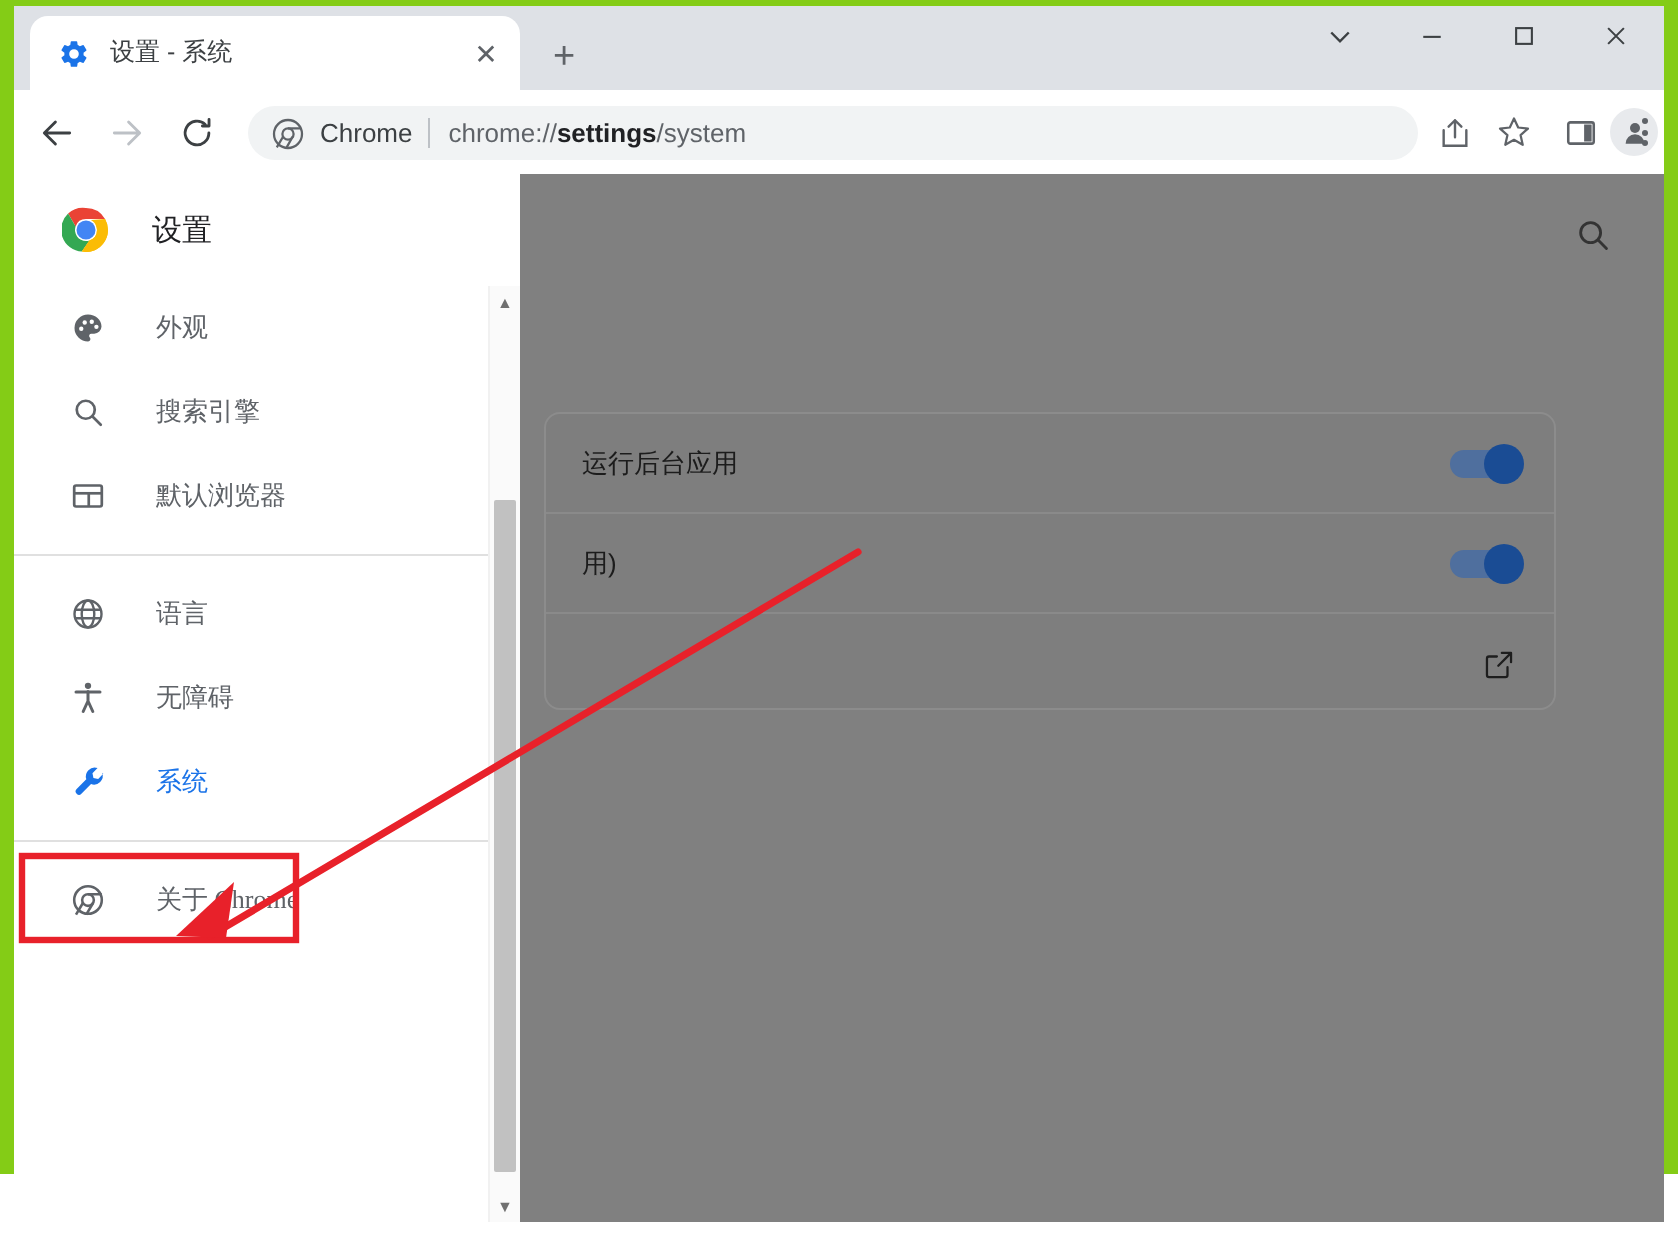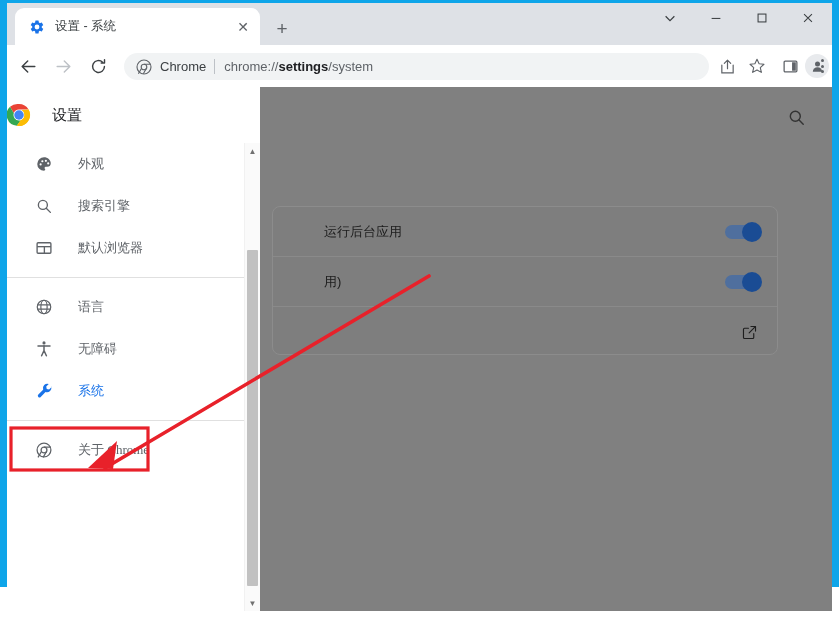--- a/index.html
+++ b/index.html
@@ -13,21 +13,21 @@
     overflow: hidden;
     font-family: "Liberation Sans", "DejaVu Sans", sans-serif;
     -webkit-font-smoothing: antialiased;
   }
 
   
   #desktop {
     position: absolute;
     left: 0; top: 0;
     width: 839px; height: 587px;
-    background: #0ea5e9;
+    background: #84cc16;
   }
   #window {
     position: absolute;
     left: 7px; top: 3px;
     width: 825px; height: 608px;
     background: #dee1e6;
     overflow: hidden;
   }
 
   
@@ -219,21 +219,20 @@
     box-sizing: border-box;
     border-bottom: 1px solid #8a8a8a;
   }
   .card-row:last-child { border-bottom: none; }
   .row-label {
     flex: 1 1 auto;
     font-size: 13px;
     color: #1c1c1c;
     white-space: nowrap;
     overflow: hidden;
-    margin-left: 33px;
   }
   .toggle {
     flex: 0 0 auto;
     position: relative;
     width: 34px; height: 14px;
     border-radius: 7px;
     background: #4f6f9e;
   }
   .toggle .knob {
     position: absolute;
@@ -258,20 +257,21 @@
     width: 253px; height: 524px;
     background: #ffffff;
     overflow: hidden;
   }
   #settings-header {
     position: absolute;
     left: 0; top: 0;
     width: 253px; height: 56px;
     display: flex;
     align-items: center;
+    padding-left: 24px;
     box-sizing: border-box;
     text-align: center;
   }
   #settings-header .hdr-logo { width: 24px; height: 24px; flex: 0 0 24px; }
   #settings-header .hdr-text {
     margin-left: 21px;
     font-size: 15px;
     color: #202124;
     font-weight: 500;
   }

